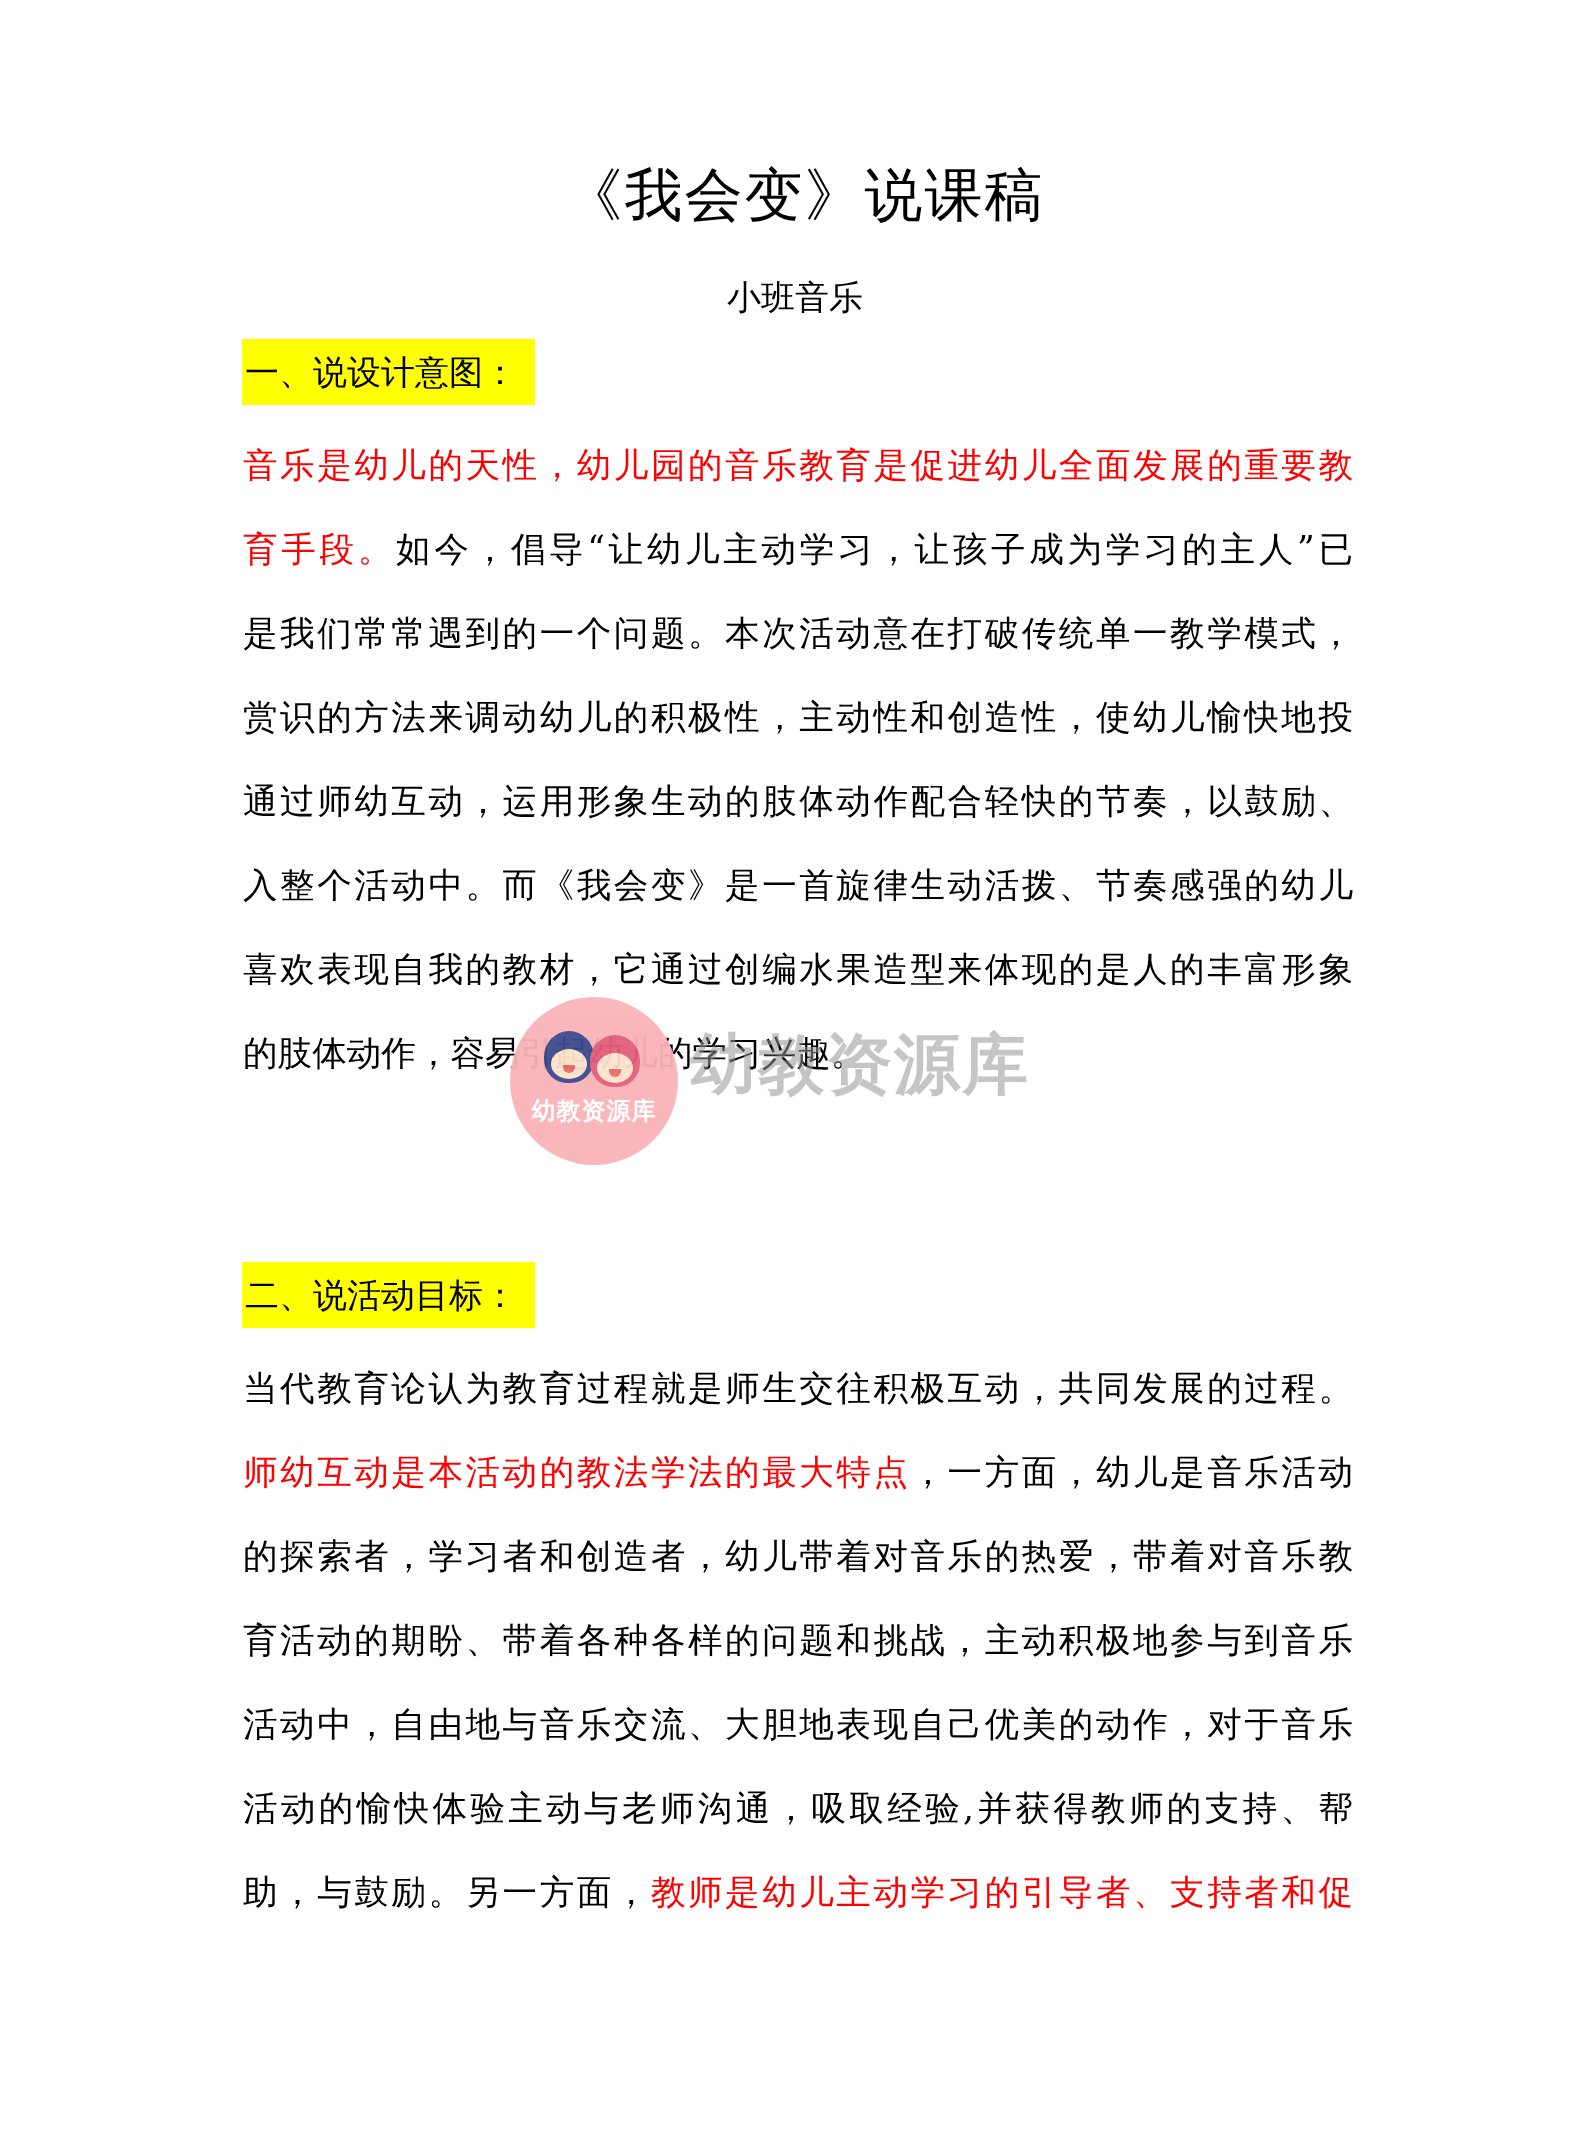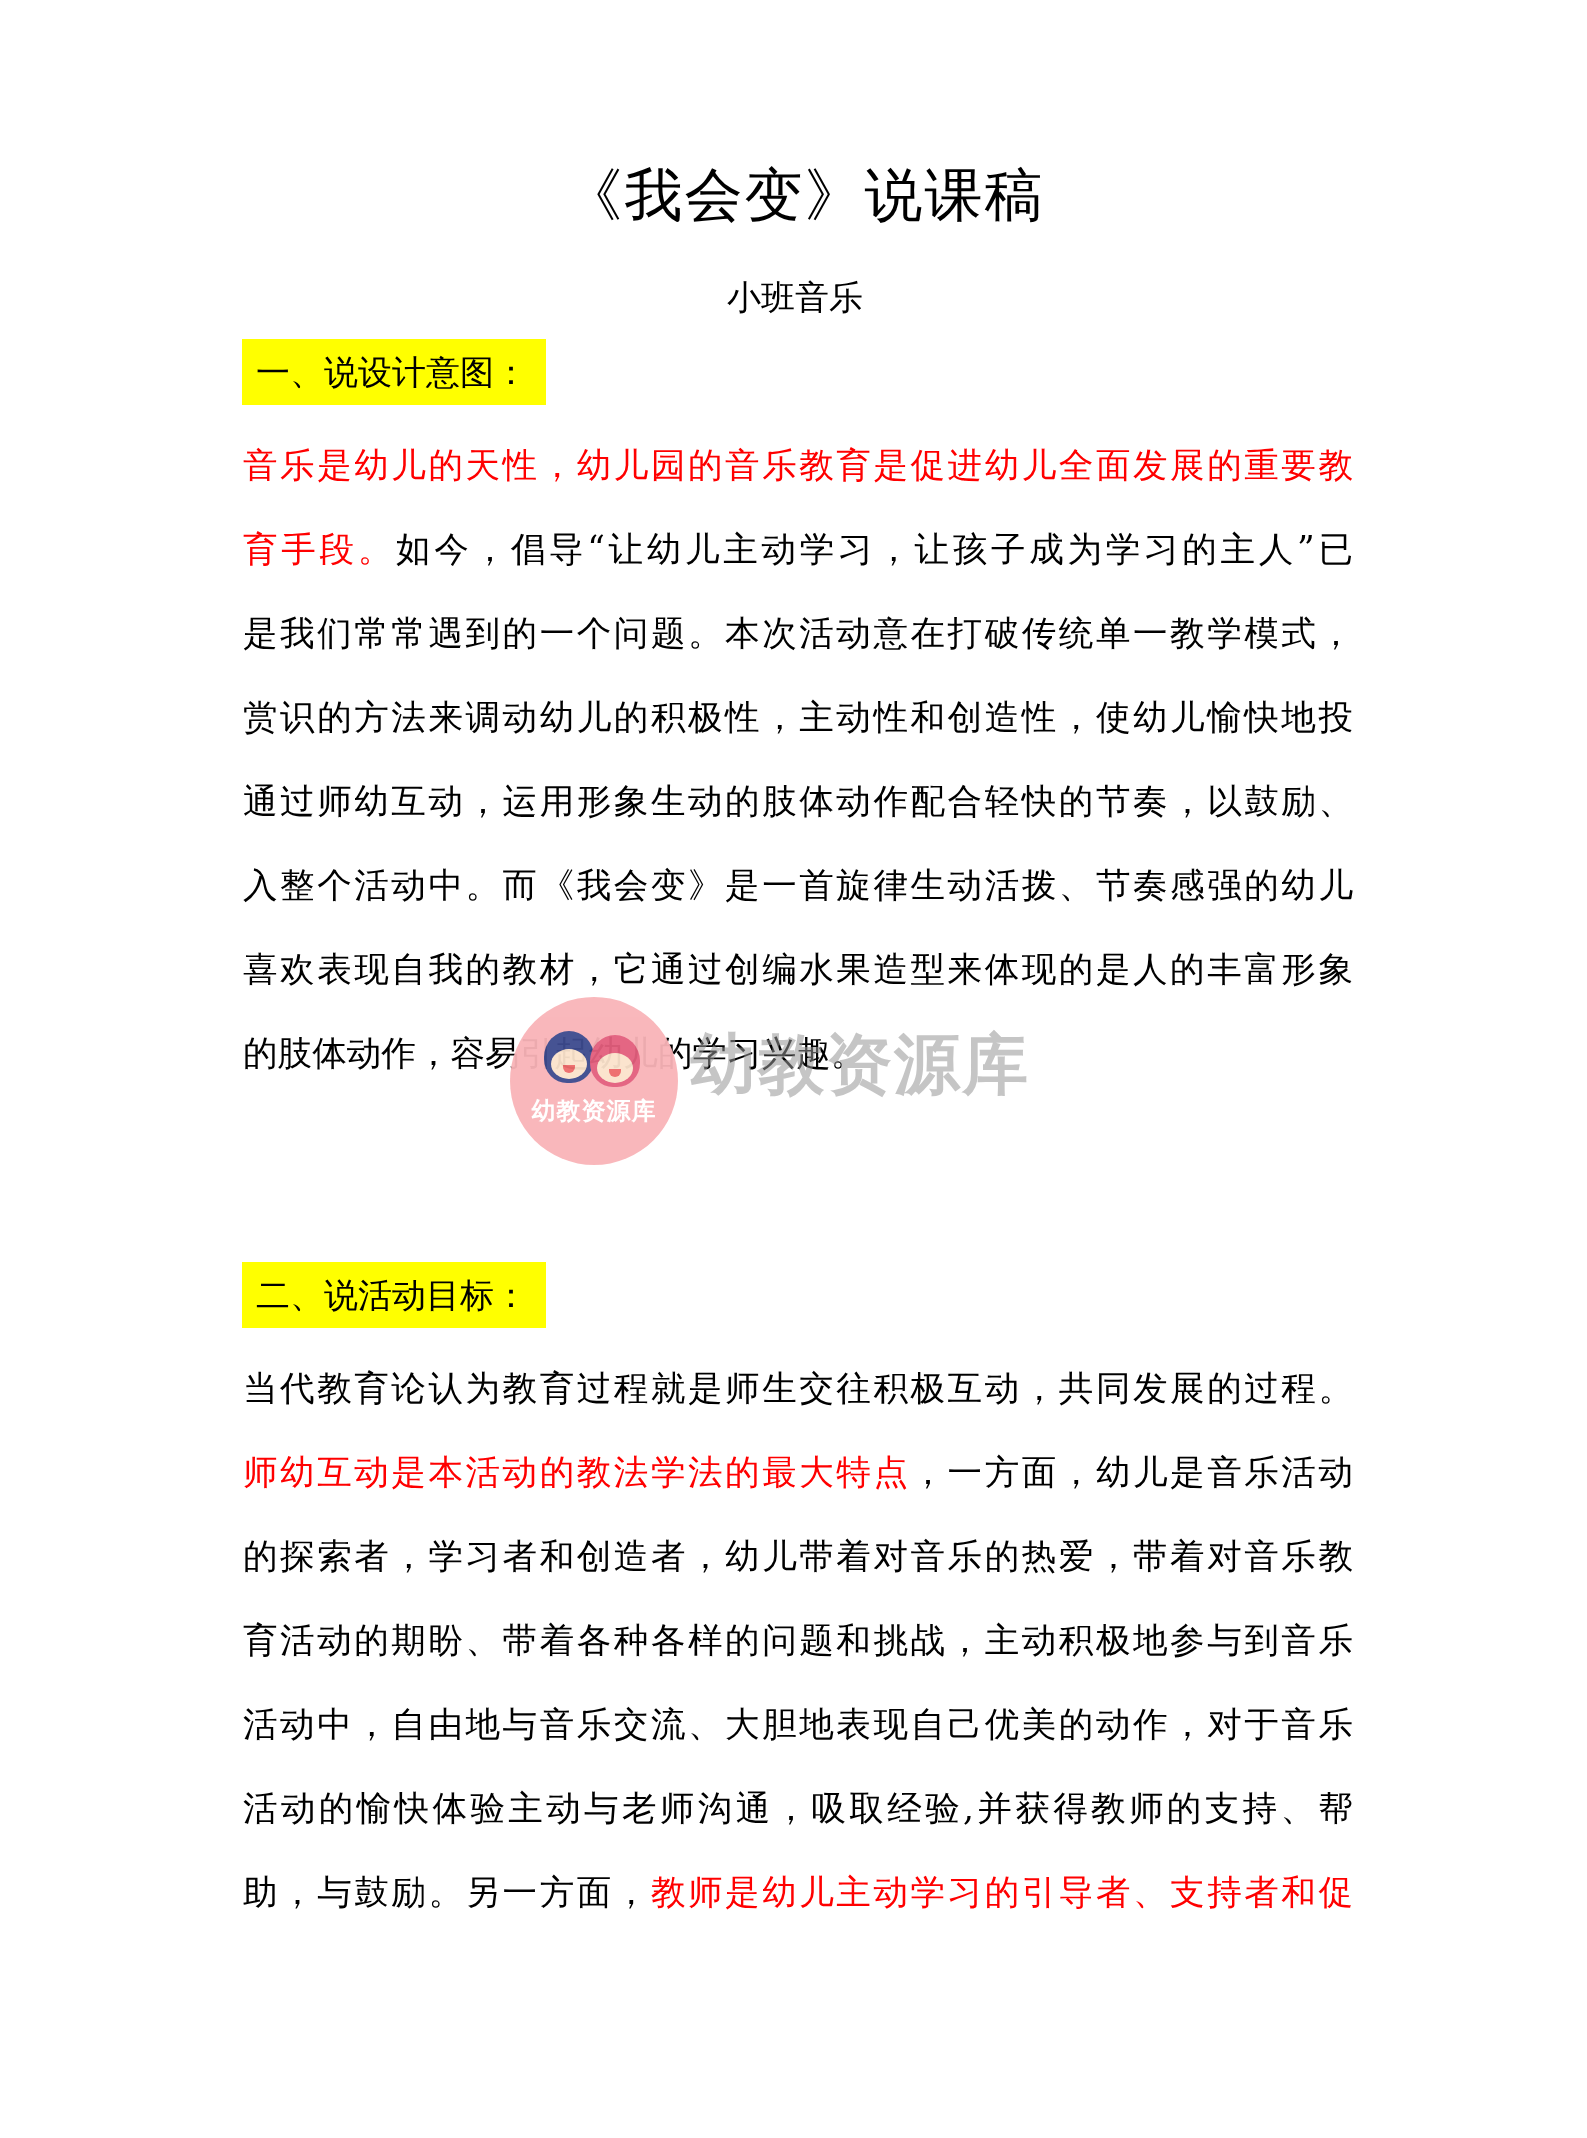--- a/index.html
+++ b/index.html
@@ -4,21 +4,21 @@
 <style>
   html, body { margin: 0; padding: 0; background: #ffffff; }
   body { width: 1587px; height: 2138px; position: relative; overflow: hidden;
          font-family: "DejaVu Serif", "Liberation Serif", serif; color: #000; }
   .page { position: absolute; left: 0; top: 0; width: 1587px; height: 2138px; }
   .title { position: absolute; top: 150px; left: 11px; width: 1587px; text-align: center;
            font-size: 58px; line-height: 90px; letter-spacing: 2px; }
   .subtitle { position: absolute; top: 272px; left: 0; width: 1502px; text-align: center;
               font-size: 34px; line-height: 50px; margin-left: 44px; }
   .heading { position: absolute; left: 242px; height: 66px; line-height: 66px;
-             background: #ffff00; font-size: 34px; padding: 0 18px 0 14px; }
+             background: #ffff00; font-size: 34px; padding: 0 18px 0 3px; }
   .body { position: absolute; left: 243px; width: 1110px; font-size: 34.6px;
           line-height: 84px; text-align: justify; text-align-last: left; }
   .line { display: block; height: 84px; white-space: nowrap; overflow: hidden;
           text-align: justify; text-align-last: justify; }
   .line.last { text-align-last: left; }
   .red { color: #ff0000; }
   .wm-circle { position: absolute; left: 510px; top: 997px; width: 168px; height: 168px;
                border-radius: 50%; background: #f9b4b8; opacity: 0.95; }
   .wm-face { position: absolute; width: 50px; height: 52px; border-radius: 50% 50% 46% 46%; }
   .wm-face.boy { left: 34px; top: 34px; background: #3d4a8e; }

